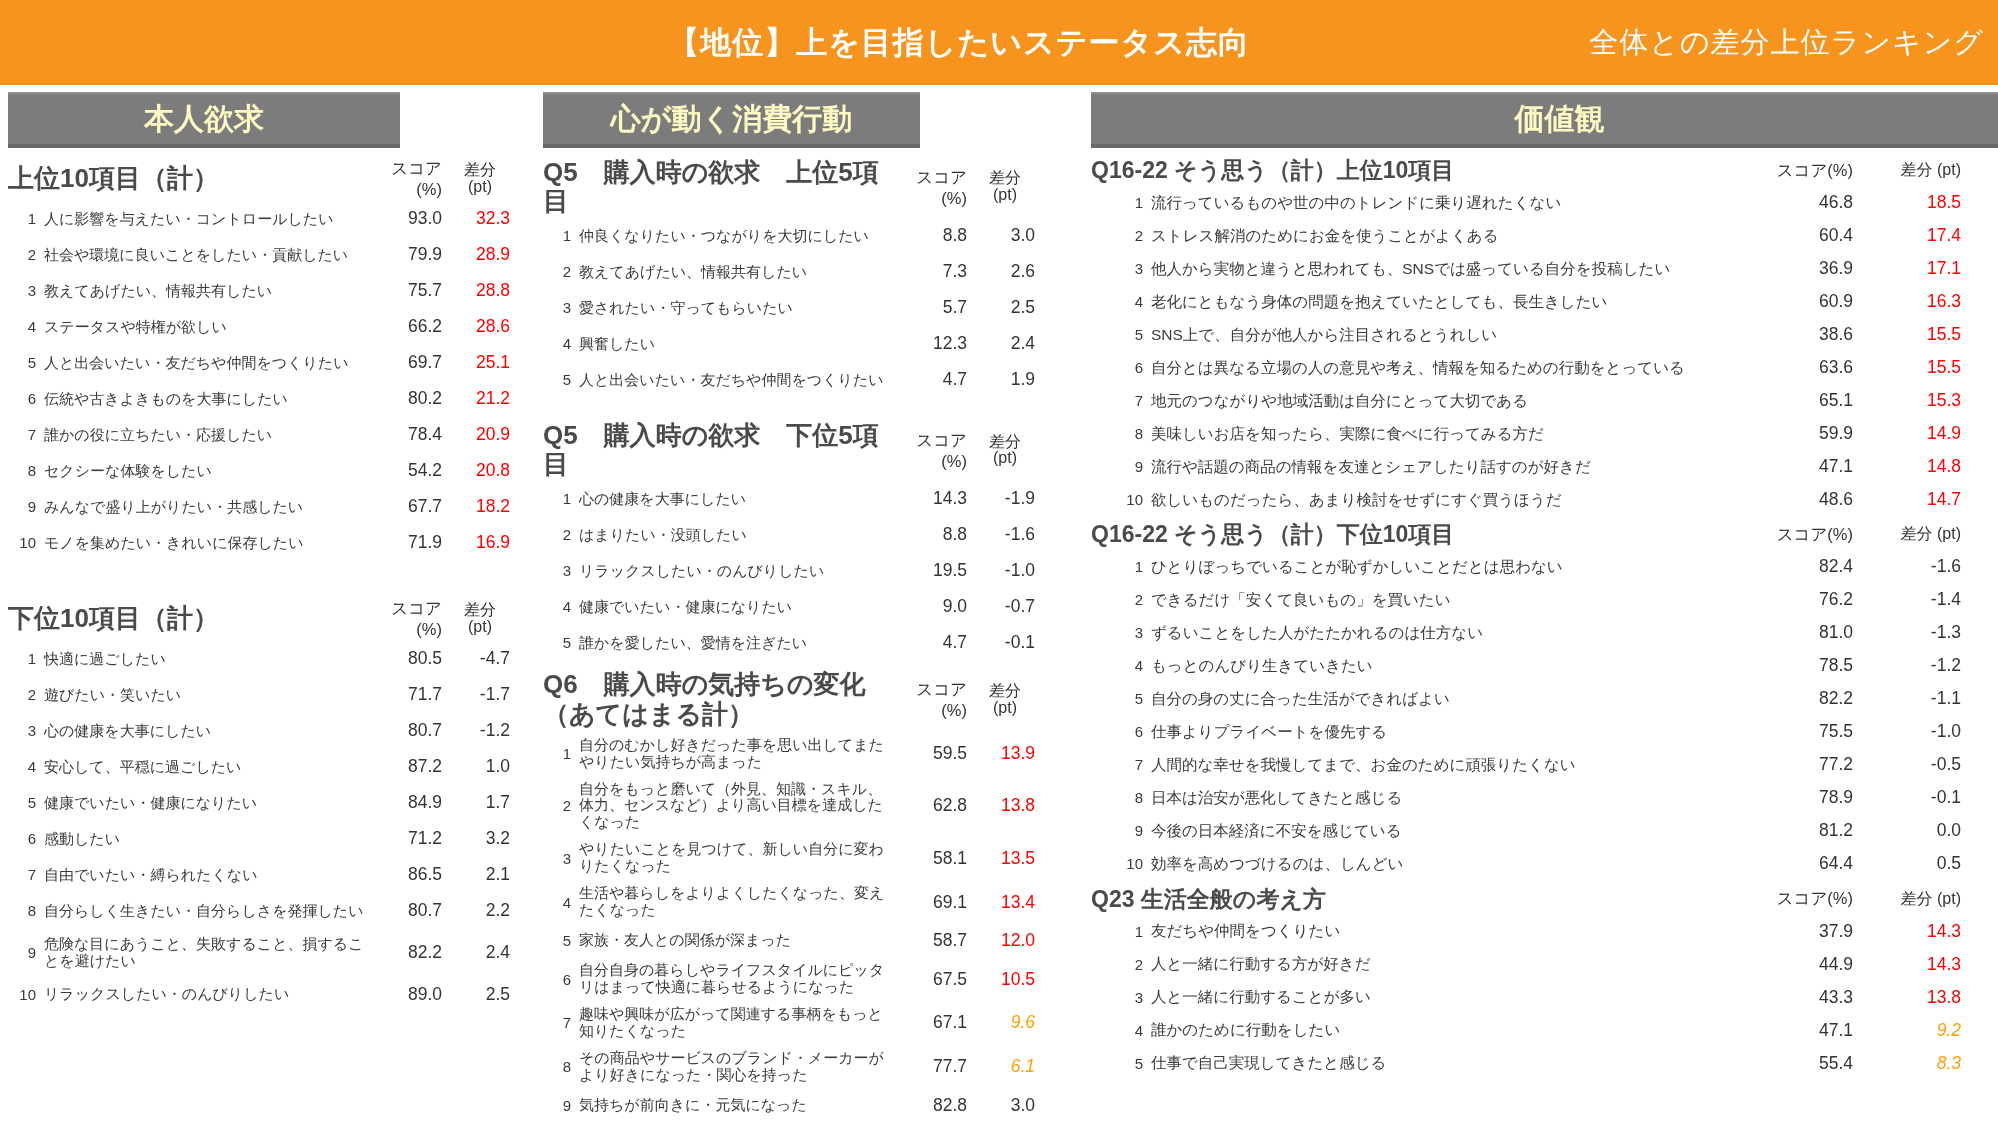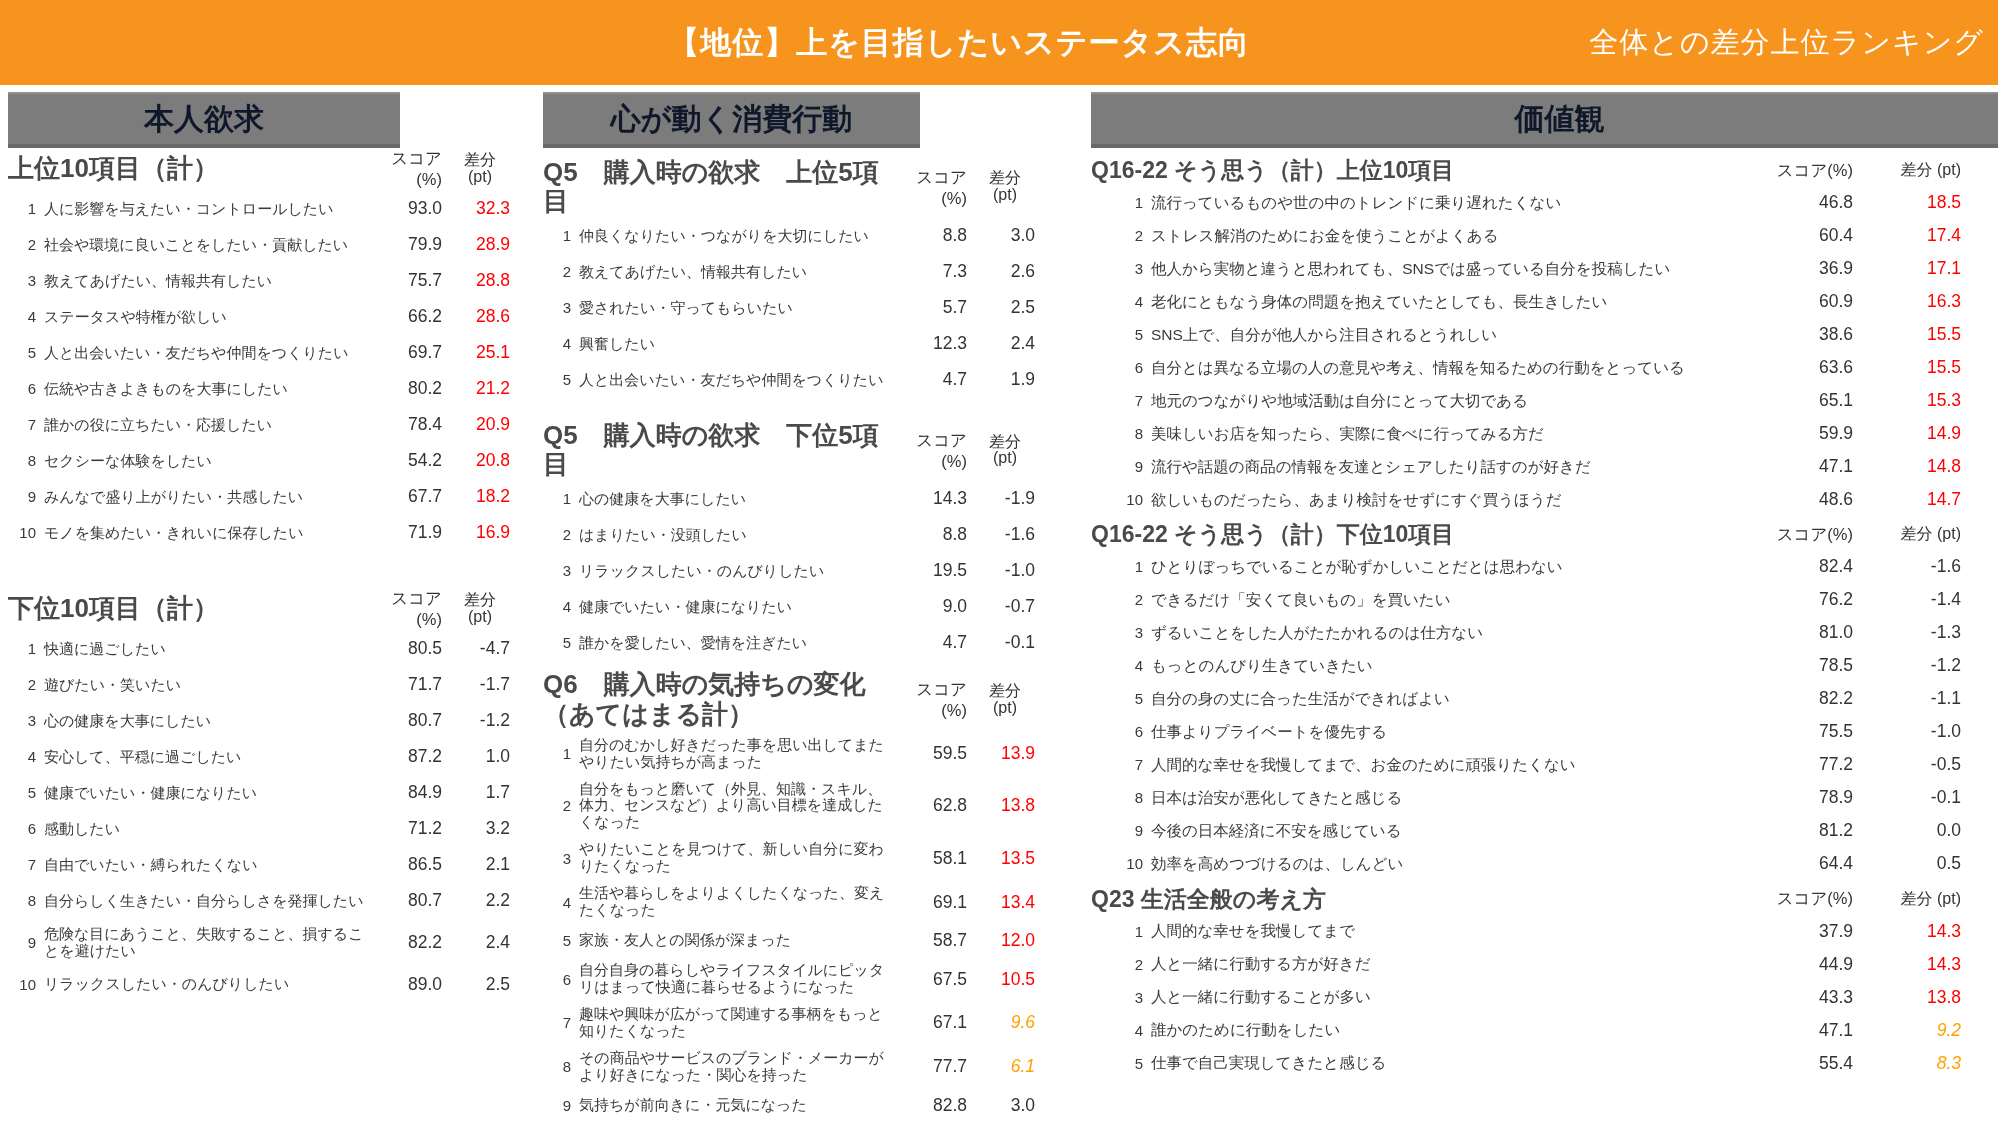--- a/index.html
+++ b/index.html
@@ -17,28 +17,28 @@
   .banner-subtitle{
     position:absolute;right:14px;top:50%;transform:translateY(-50%);
     color:#fff;font-size:29px;white-space:nowrap;letter-spacing:1px;
   }
   
   .col{position:absolute;top:92px;}
   .col-1{left:8px;width:502px;}
   .col-2{left:543px;width:492px;}
   .col-3{left:1091px;width:870px;}
   .col-header{
-    height:50px;background:#7C7C7C;color:#0f172a;display:flex;align-items:center;justify-content:center;
+    height:50px;background:#7C7C7C;color:#fef9c3;display:flex;align-items:center;justify-content:center;
     font-weight:bold;font-size:30px;border-bottom:4px solid #6A6A6A;border-top:2px solid #909090;
   }
   .col-1 .col-header{width:392px;}
   .col-2 .col-header{width:377px;}
   .col-3 .col-header{width:937px;}
   
-  .col-1 .sec-0{margin-top:0;}
+  .col-1 .sec-0{margin-top:10px;}
   .col-1 .sec-1{margin-top:44px;}
   .col-2 .sec-0{margin-top:10px;}
   .col-2 .sec-1{margin-top:30px;}
   .col-2 .sec-2{margin-top:16px;}
   .col-3 .sec-0{margin-top:10px;}
   .col-3 .sec-1{margin-top:8px;}
   .col-3 .sec-2{margin-top:12px;}
   
   .sec-head{display:flex;align-items:center;margin-bottom:8px;}
   .sec-title{flex:1;font-weight:bold;color:#4a4a4a;font-size:26px;line-height:1.12;white-space:pre-line;}
@@ -491,21 +491,21 @@
         </div>
       </div>
       <div class="sec sec-2">
         <div class="sec-head">
           <div class="sec-title">Q23  生活全般の考え方</div>
           <div class="head-score">スコア(%)</div>
           <div class="head-diff">差分  (pt)</div>
         </div>
         <div class="row">
           <span class="rank">1</span>
-          <span class="label">人間的な幸せを我慢してまで</span>
+          <span class="label">友だちや仲間をつくりたい</span>
           <span class="score">37.9</span>
           <span class="diff c-red">14.3</span>
         </div>
         <div class="row">
           <span class="rank">2</span>
           <span class="label">人と一緒に行動する方が好きだ</span>
           <span class="score">44.9</span>
           <span class="diff c-red">14.3</span>
         </div>
         <div class="row">

